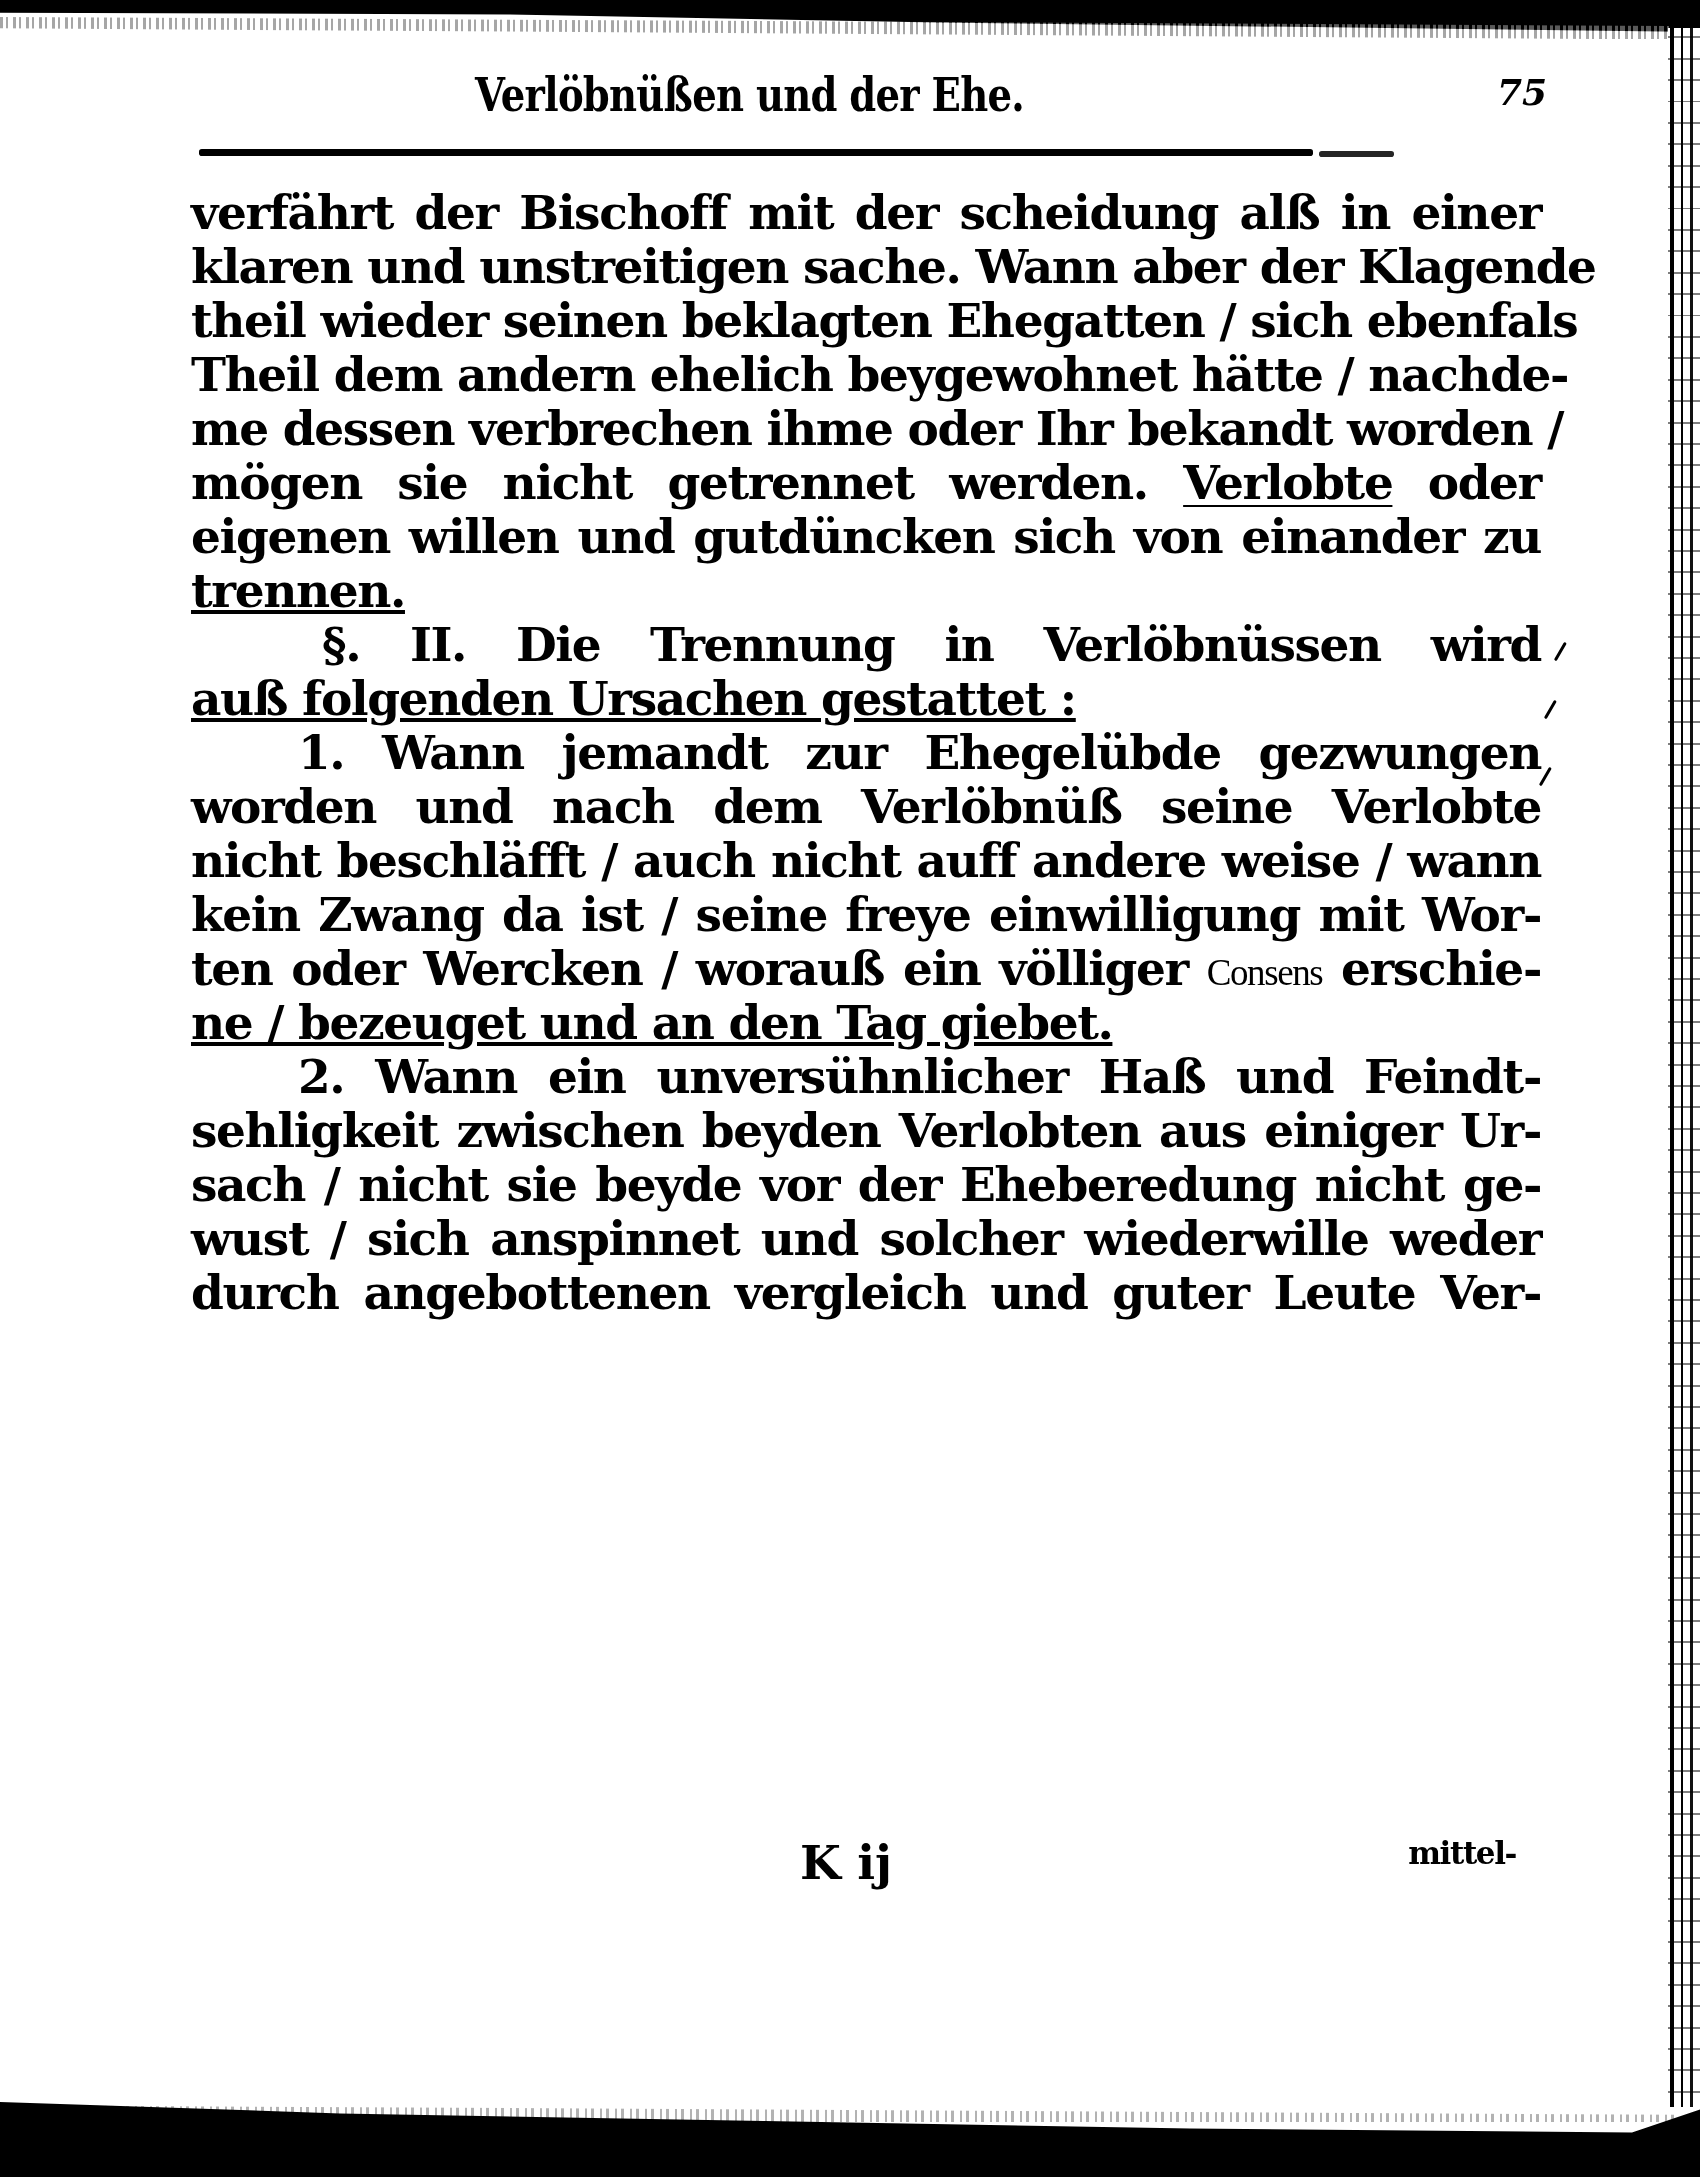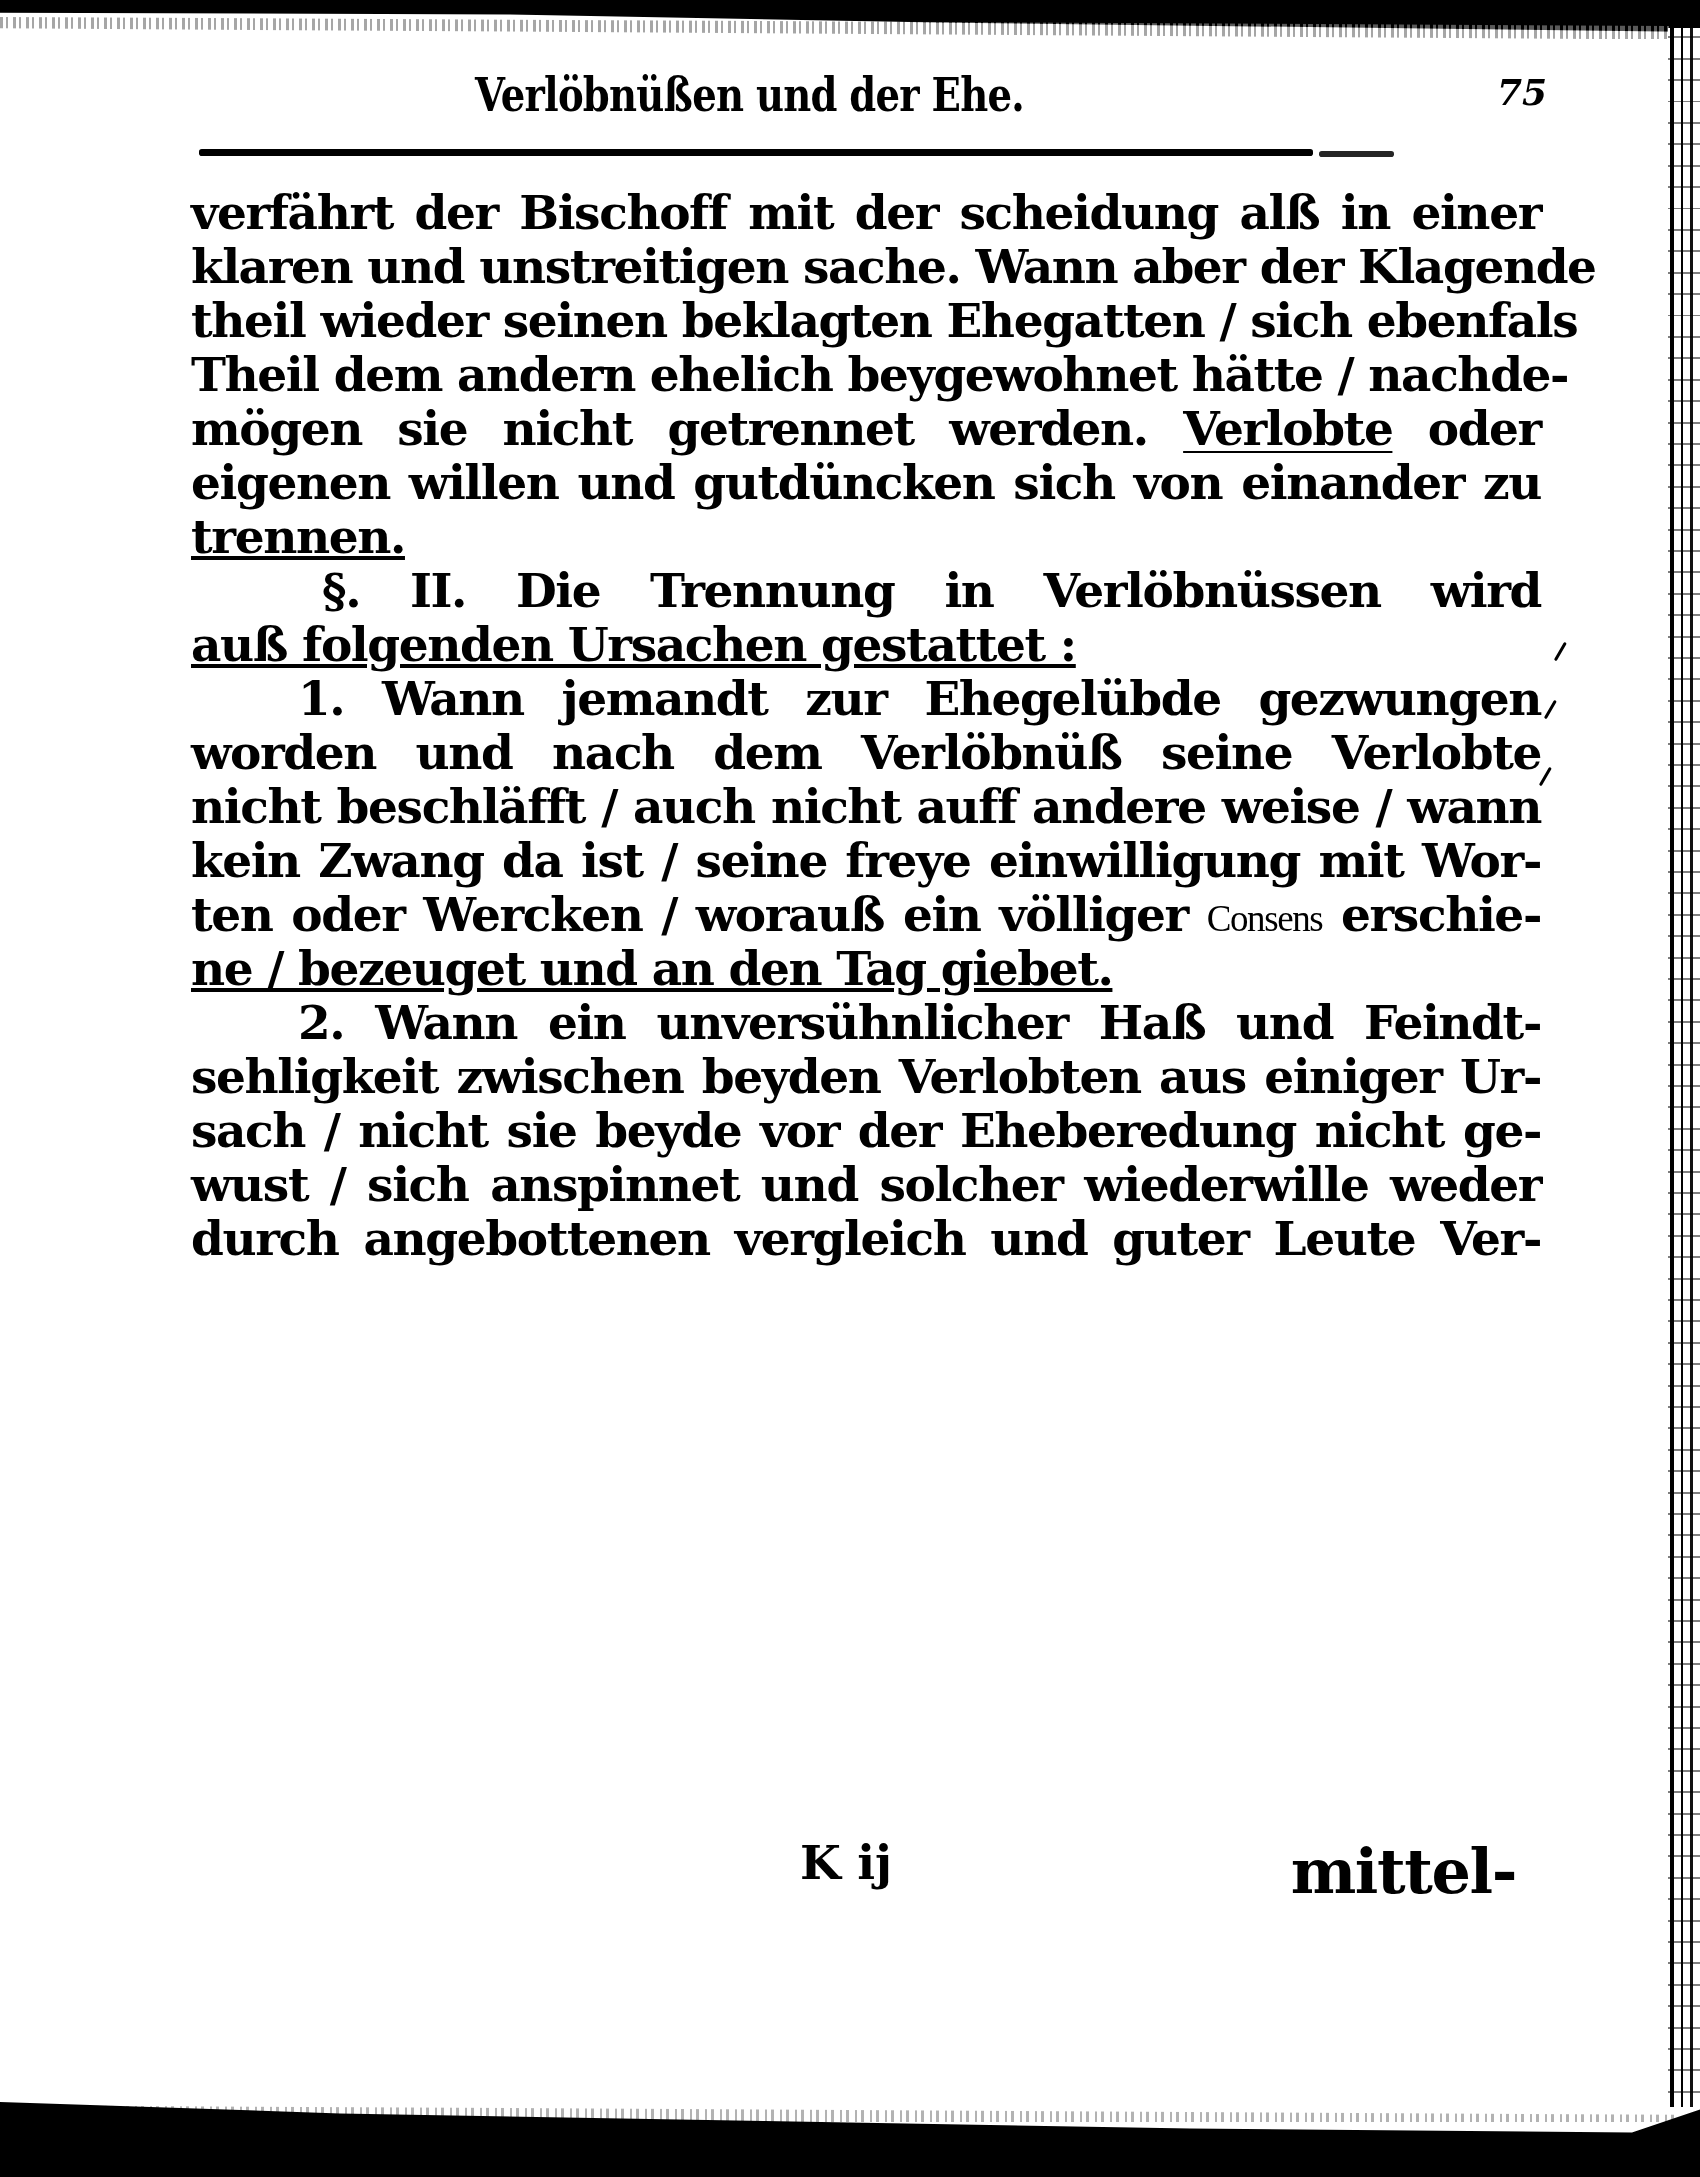--- a/index.html
+++ b/index.html
@@ -133,21 +133,21 @@
     .signature-mark {
       position: absolute; left: 634px; top: 0;
       font-family: "DejaVu Serif", serif;
       font-weight: bold;
       font-size: 47px;
     }
     .catchword {
       position: absolute; right: 0; top: 0;
       font-family: "DejaVu Serif", serif;
       font-weight: bold;
-      font-size: 62px;
+      font-size: 31px;
       letter-spacing: -1.4px;
     }
 
     
     .margin-mark {
       position: absolute;
       width: 2.8px; height: 20.5px;
       background: #000;
       transform: rotate(30deg);
       border-radius: 1.9px;
@@ -168,20 +168,21 @@
   <div class="page-number">75</div>
 </div>
 <div class="header-rule"></div>
 <div class="header-rule-tail"></div>
 
 <div class="text-block">
   <div class="line"><span>verfährt der Bischoff mit der scheidung alß in einer</span></div>
   <div class="line"><span>klaren und unstreitigen sache. Wann aber der Klagende</span></div>
   <div class="line"><span>theil wieder seinen beklagten Ehegatten / sich ebenfals</span></div>
   <div class="line"><span>Theil dem andern ehelich beygewohnet hätte / nachde-</span></div>
+  <div class="line"><span>me dessen verbrechen ihme oder Ihr bekandt worden /</span></div>
   <div class="line"><span>mögen sie nicht getrennet werden. </span><span class="underline-seg">Verlobte</span><span> oder</span></div>
   <div class="line"><span>eigenen willen und gutdüncken sich von einander zu</span></div>
   <div class="line last"><span>trennen.</span></div>
   <div class="line indent-1"><span>§. II. Die Trennung in Verlöbnüssen wird</span></div>
   <div class="line last"><span>auß folgenden Ursachen gestattet :</span></div>
   <div class="line indent-2"><span>1. Wann jemandt zur Ehegelübde gezwungen</span></div>
   <div class="line"><span>worden und nach dem Verlöbnüß seine Verlobte</span></div>
   <div class="line"><span>nicht beschläfft / auch nicht auff andere weise / wann</span></div>
   <div class="line"><span>kein Zwang da ist / seine freye einwilligung mit Wor-</span></div>
   <div class="line"><span>ten oder Wercken / worauß ein völliger </span><span class="latin">Consens</span><span> erschie-</span></div>

